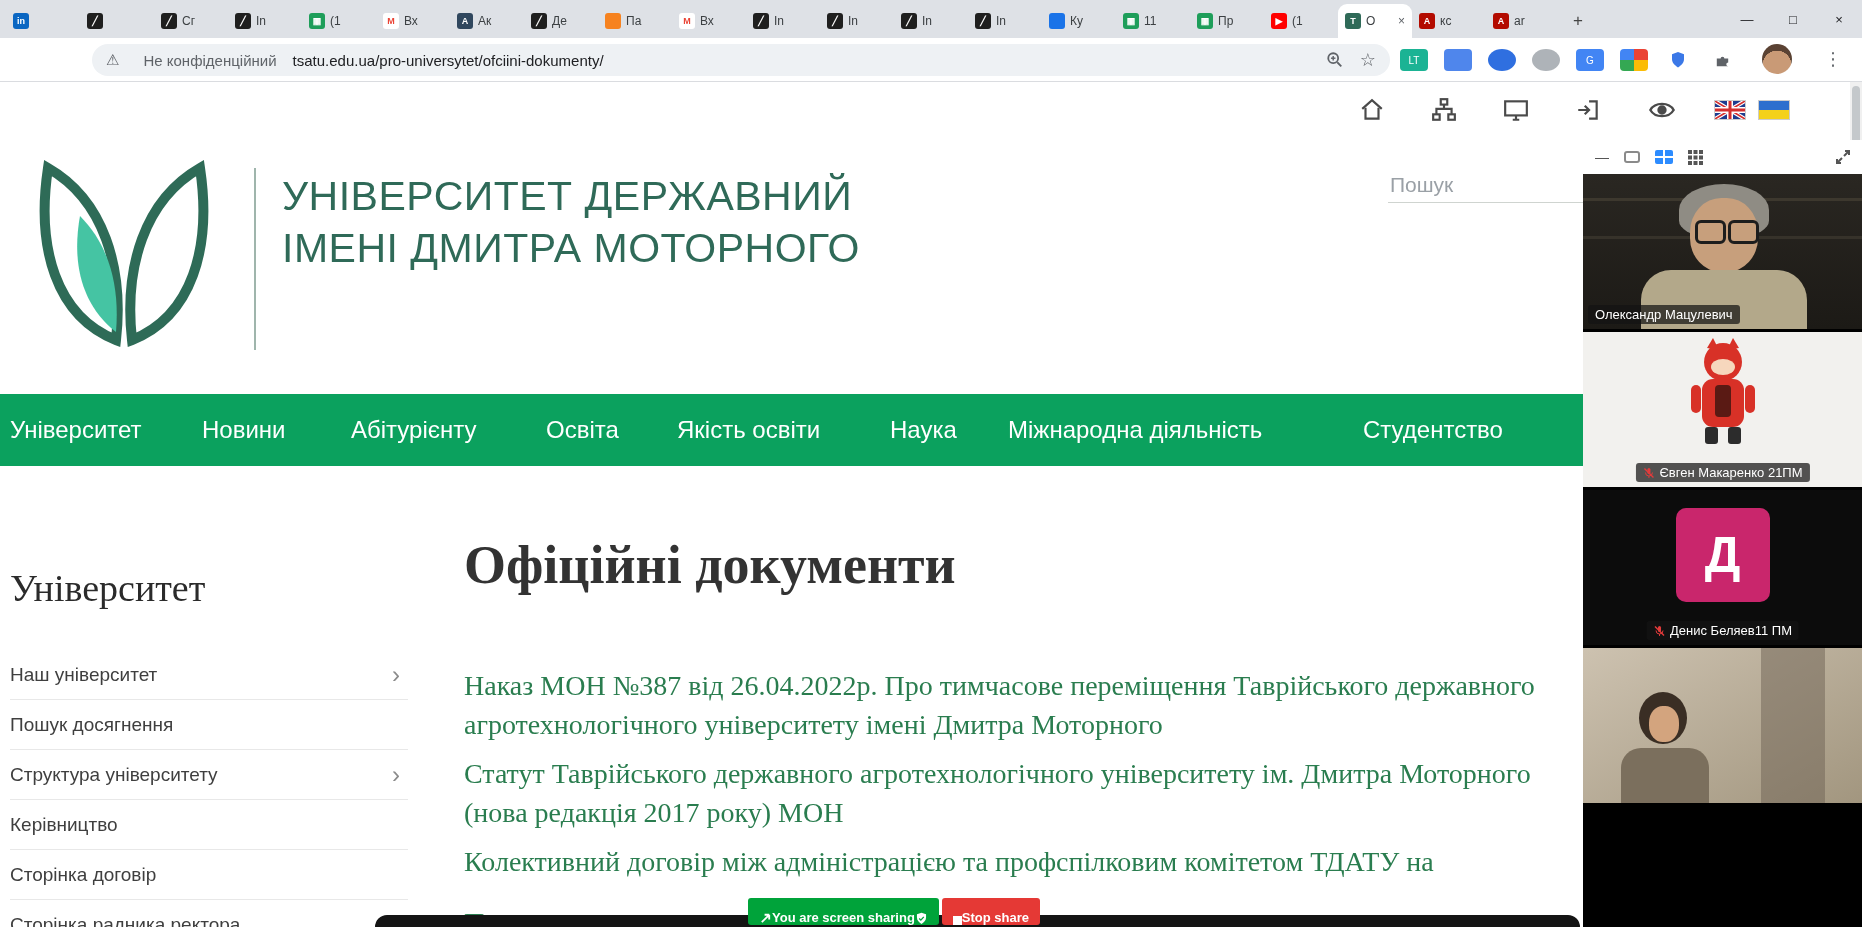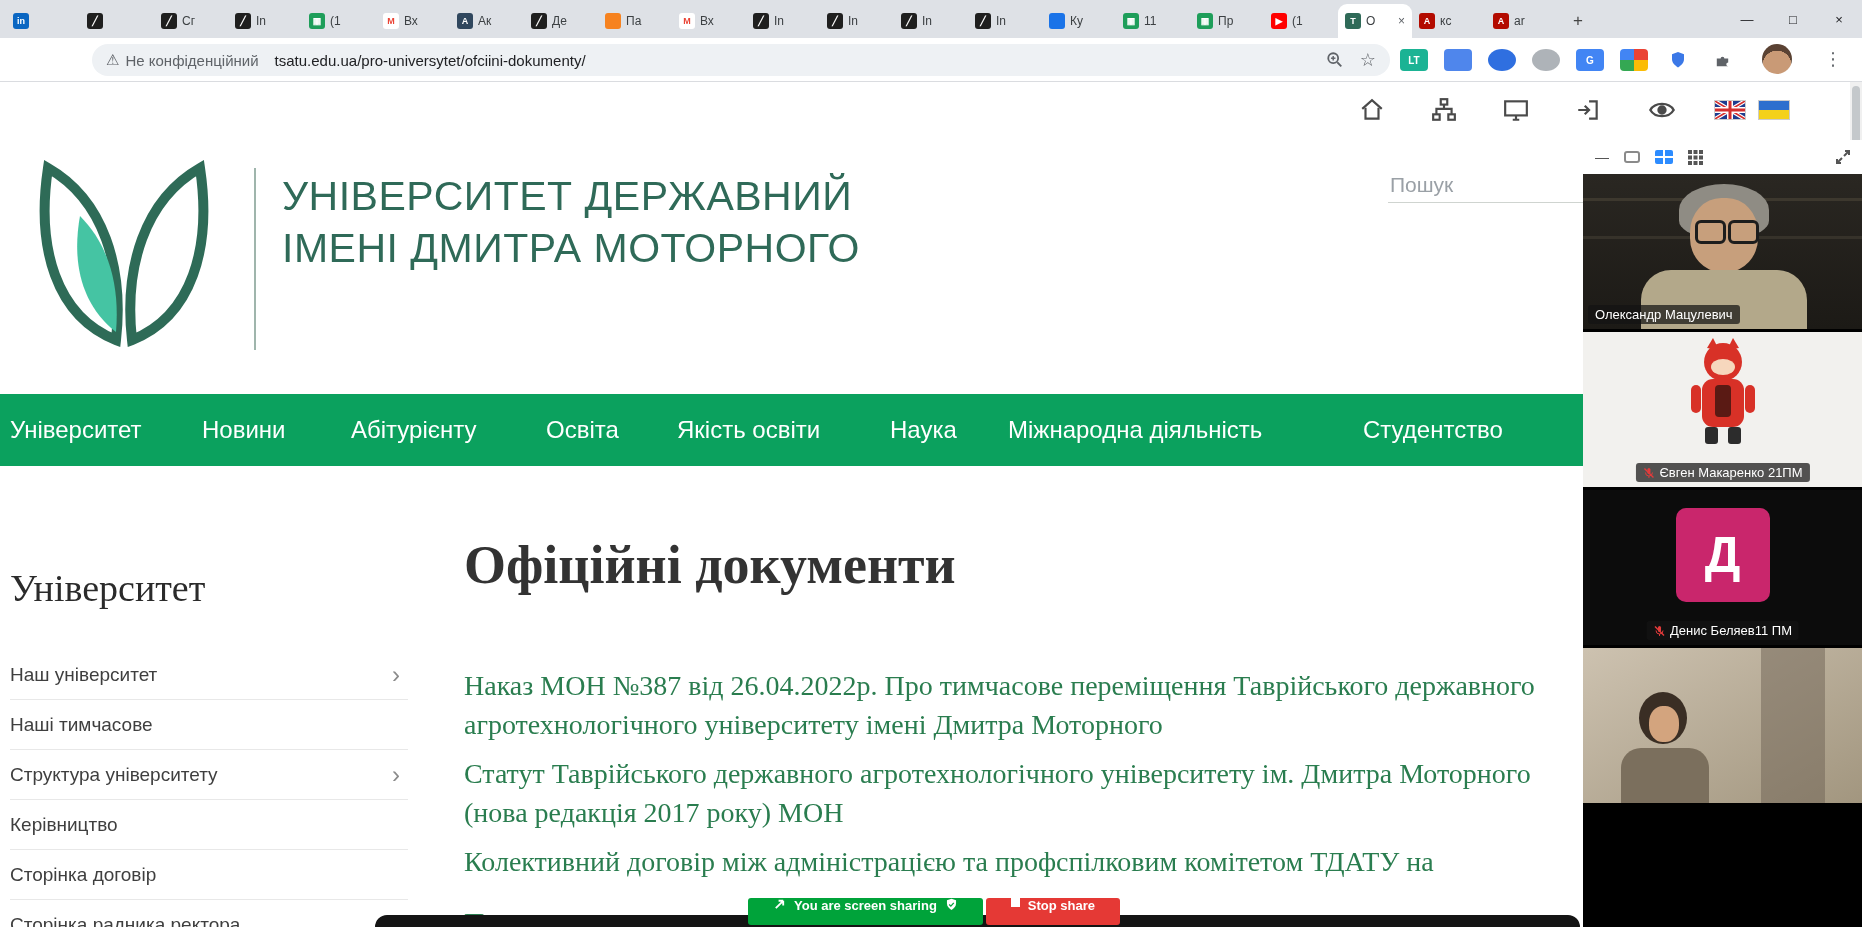--- a/index.html
+++ b/index.html
@@ -27,21 +27,21 @@
            border-bottom:1px solid #dadce0;box-sizing:border-box;z-index:60}
   .navbtn{position:absolute;top:48px;font-size:19px;color:#5f6368}
   .omnibox{position:absolute;left:92px;top:44px;width:1298px;height:32px;border-radius:16px;
            background:#eef1f4;display:flex;align-items:center;padding:0 14px;box-sizing:border-box;
            font-size:15px;color:#5f6368}
   .ob-url{color:#202124;margin-left:16px;white-space:nowrap}
   .ob-right{margin-left:auto;display:flex;align-items:center;gap:16px}
   .ext{position:absolute;top:46px;width:28px;height:28px;display:flex;align-items:center;
        justify-content:center}
   .extbadge{width:32px;height:22px;border-radius:4px;display:flex;align-items:center;
-            justify-content:center;color:#fff;font-size:10px;font-weight:bold}
+            justify-content:center;color:#fff;font-size:10px;font-weight:normal}
   .avatar{position:absolute;left:1762px;top:44px;width:30px;height:30px;border-radius:50%;
           background:radial-gradient(circle at 50% 70%, #c99a76 55%, #5a4233 56%)}
   .kebab{position:absolute;left:1824px;top:48px;font-size:18px;color:#5f6368}
 
   
   .site-icon{position:absolute;top:96px;width:28px;height:28px;color:#4a4a4a;display:flex;
              align-items:center;justify-content:center}
   .flag{position:absolute;top:100px;width:32px;height:20px;border:1px solid #ccc;box-sizing:border-box}
   .logo{position:absolute;left:24px;top:148px;width:200px;height:200px}
   .logo-divider{position:absolute;left:254px;top:168px;width:2px;height:182px;background:#9fb5ac}
@@ -109,21 +109,21 @@
   .t4{background:#0c0c0c}
   .t5{background:linear-gradient(150deg,#cdc2b0,#a2967f)}
   .t4-av{position:absolute;left:50%;top:18px;transform:translateX(-50%);width:94px;height:94px;
          background:#c9266c;border-radius:10px;display:flex;align-items:center;justify-content:center;
          font-size:50px;color:#fff;font-weight:bold}
 
   
   .black-bar{position:absolute;left:375px;top:915px;width:1205px;height:12px;background:#141414;
              border-radius:14px 14px 0 0;z-index:50}
   .share-chips{position:absolute;left:748px;top:898px;height:27px;display:flex;gap:3px;z-index:55}
-  .chip-green,.chip-red{display:flex;align-items:flex-start;gap:8px;padding:0 25px;border-radius:3px;
+  .chip-green,.chip-red{display:flex;align-items:flex-end;padding:0 11px;border-radius:3px;
              color:#fff;font-size:13px;font-weight:bold;cursor:pointer}
   .chip-green{background:#00a33a}
   .chip-red{background:#e53935}
   .stop-sq{width:9px;height:9px;background:#fff;display:inline-block}
 </style>
 </head>
 <body>
 
 <div class="tabstrip">
   <div style="display:flex;align-items:flex-end">
@@ -260,21 +260,21 @@
     <div class="winbtn">□</div>
     <div class="winbtn">×</div>
   </div>
 </div>
 
 <div class="addrbar"></div>
 <span class="navbtn" style="left:16px">←</span>
 <span class="navbtn" style="left:56px">↻</span>
 <div class="omnibox" style="z-index:61">
   <span>⚠</span>
-  <span style="margin-left:6px">Не конфіденційний</span>
+  <span style="margin-left:24px">Не конфіденційний</span>
   <span class="ob-url">tsatu.edu.ua/pro-universytet/ofciini-dokumenty/</span>
   <span class="ob-right">
     <svg width="18" height="18" viewBox="0 0 20 20">
       <circle cx="8" cy="8" r="5.5" fill="none" stroke="#5f6368" stroke-width="2"></circle>
       <line x1="12.5" y1="12.5" x2="17" y2="17" stroke="#5f6368" stroke-width="2"></line>
       <line x1="5.5" y1="8" x2="10.5" y2="8" stroke="#5f6368" stroke-width="1.6"></line>
       <line x1="8" y1="5.5" x2="8" y2="10.5" stroke="#5f6368" stroke-width="1.6"></line>
     </svg>
     <span style="font-size:18px">☆</span>
   </span>
@@ -386,21 +386,21 @@
 
 <div class="side-title">Університет</div>
 <div class="side-list">
 
     <div class="side-item">
       <span>Наш університет</span>
       <span class="chev">›</span>
     </div>
 
     <div class="side-item">
-      <span>Наші тимчасове</span>
+      <span>Пошук досягнення</span>
       <span class="chev"></span>
     </div>
 
     <div class="side-item">
       <span>Структура університету</span>
       <span class="chev">›</span>
     </div>
 
     <div class="side-item">
       <span>Керівництво</span>

